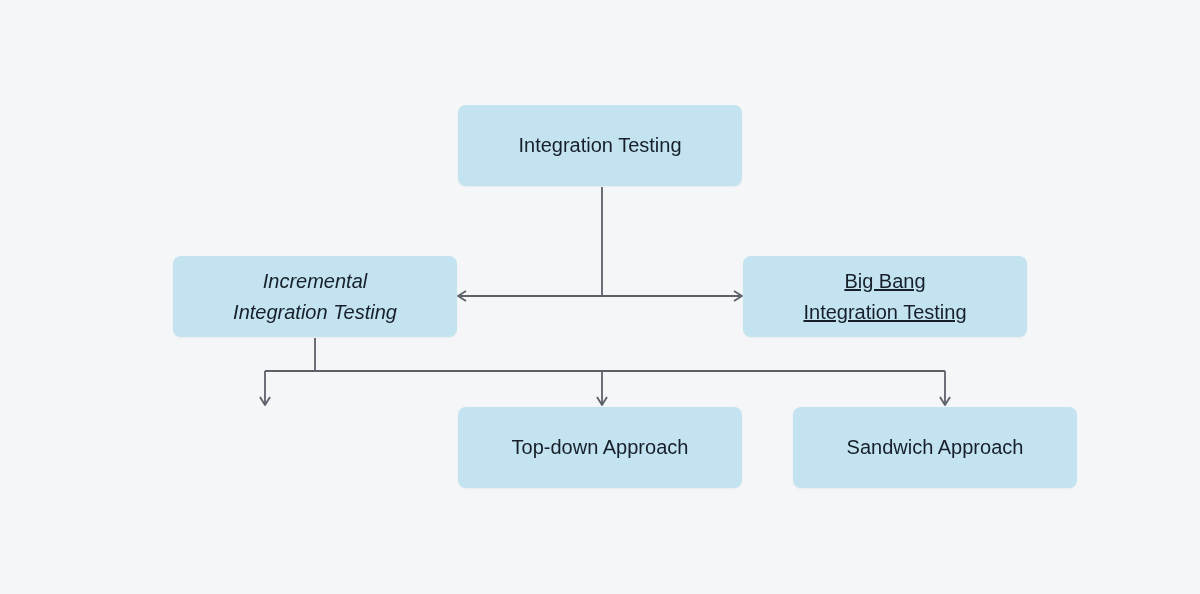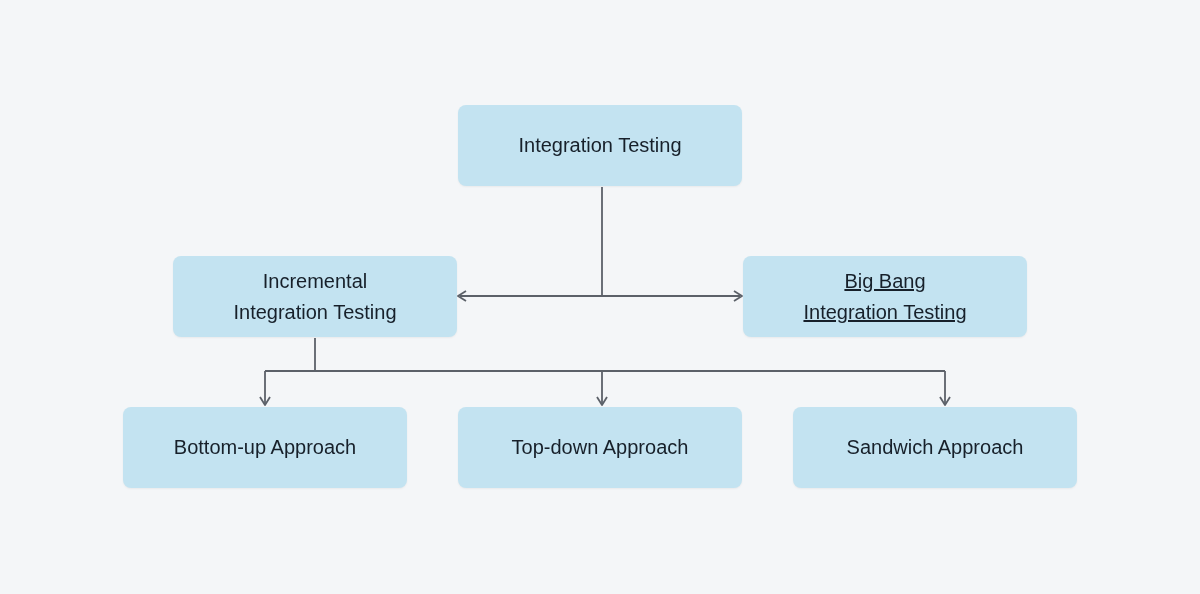--- a/index.html
+++ b/index.html
@@ -43,21 +43,21 @@
     justify-content: center;
     text-align: center;
     color: var(--node-text);
     font-size: 20px;
     font-weight: 500;
     line-height: 31px;
     white-space: pre-line;
     box-shadow: 0 1px 2px rgba(0,0,0,0.05);
   }
   .node-root      { left: 458px; top: 105px; }
-  .node-incremental { left: 173px; top: 256px; }
+  .node-incremental { left: 173px; top: 256px; font-style: italic; }
   .node-bigbang   { left: 743px; top: 256px; text-decoration: underline; }
   .node-bottomup  { left: 123px; top: 407px; }
   .node-topdown   { left: 458px; top: 407px; }
   .node-sandwich  { left: 793px; top: 407px; }
 </style>
 </head>
 <body>
 
 <div class="canvas">
 
@@ -81,19 +81,18 @@
   </svg>
 
   <div class="node node-root">Integration Testing</div>
 
   <div class="node node-incremental">Incremental
 Integration Testing</div>
 
   <div class="node node-bigbang">Big Bang
 Integration Testing</div>
 
-  <div class="node node-bottomup">Bottom-up Approach</div>
 
   <div class="node node-topdown">Top-down Approach</div>
 
   <div class="node node-sandwich">Sandwich Approach</div>
 
 </div>
 
 </body></html>

